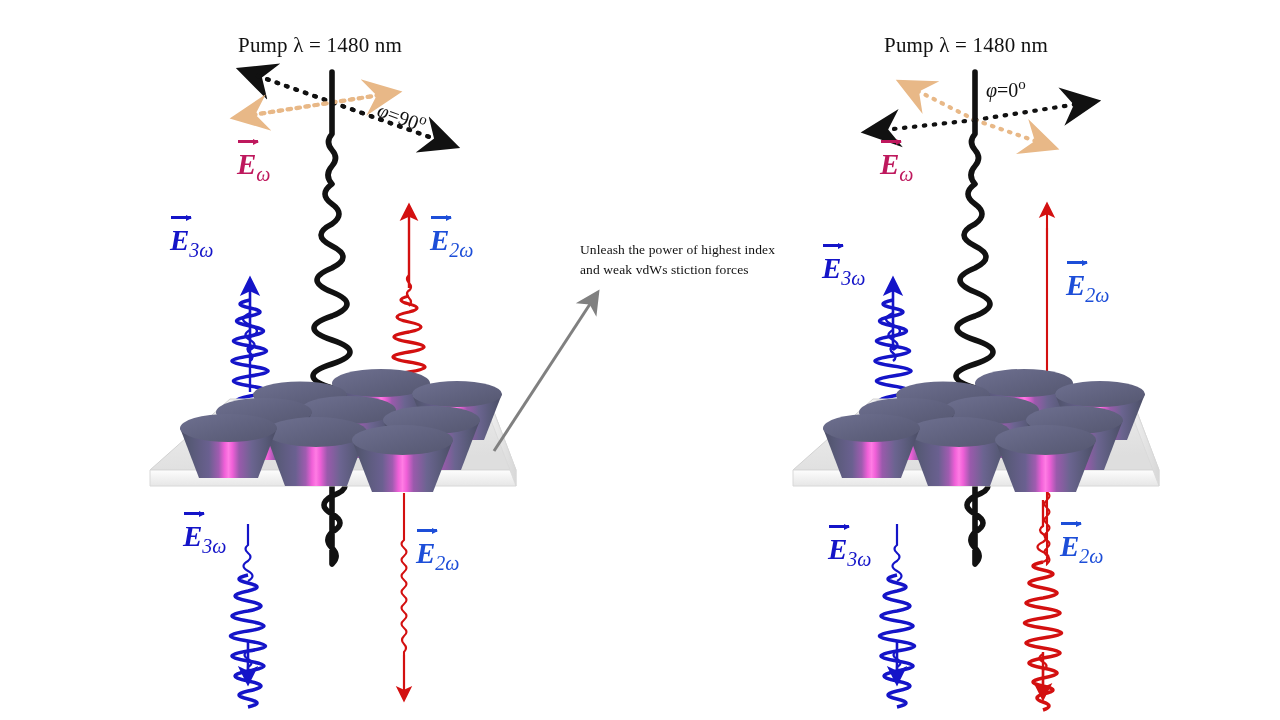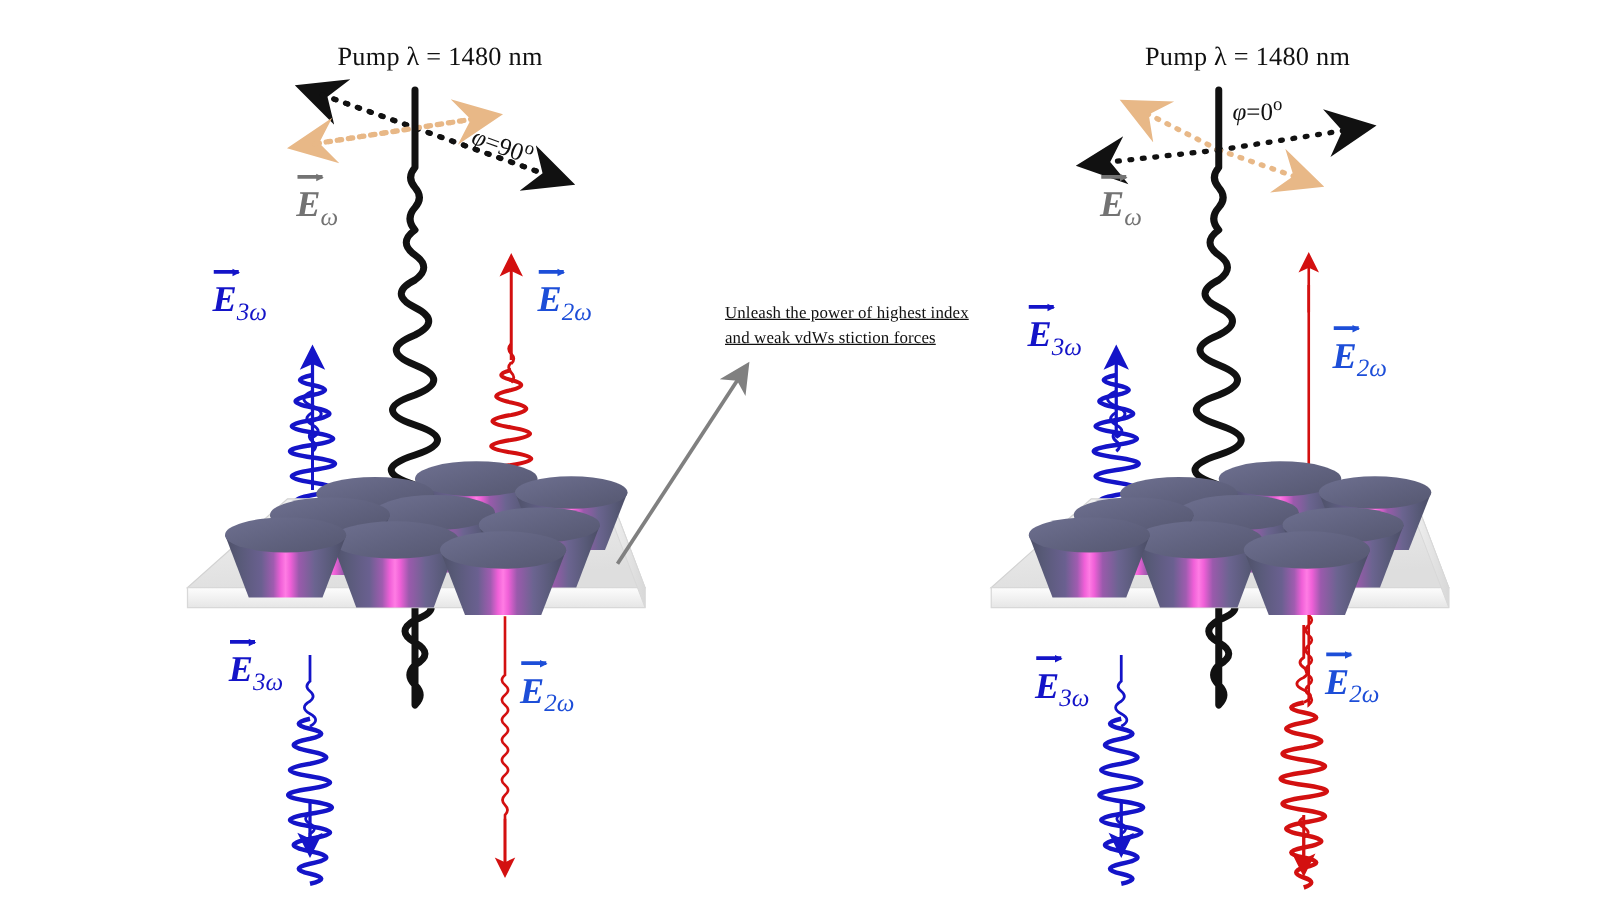--- a/index.html
+++ b/index.html
@@ -31,21 +31,20 @@
   .lbl {
     position: absolute;
     font-family: "Liberation Serif", "DejaVu Serif", serif;
     white-space: nowrap;
     line-height: 1.1;
   }
   .pump-title {
     font-size: 21px;
     color: #111111;
     letter-spacing: 0.2px;
-    margin-left: 32px;
   }
   .center-note {
     font-size: 13.5px;
     color: #111111;
     line-height: 1.45;
     white-space: pre-line;
     letter-spacing: 0.1px;
   }
   .phi-label {
     font-size: 20px;
@@ -78,21 +77,21 @@
   .vecE .bar::after {
     content: "";
     position: absolute;
     right: -1px;
     top: 50%;
     transform: translateY(-50%);
     border-left: 0.22em solid currentColor;
     border-top: 0.13em solid transparent;
     border-bottom: 0.13em solid transparent;
   }
-  .c-black { color: #737373; }
+  .c-black { color: #be185d; }
   .c-red   { color: #1d4ed8; }
   .c-blue  { color: #1414C8; }
 </style>
 </head>
 <body>
 
 <div id="stage">
 
   <svg class="figure" viewBox="0 0 1280 720">
     <defs>
@@ -434,21 +433,21 @@
   </div>
 
   <div class="lbl efield c-blue" style="left:183px; top:521px;">
     <span class="vecE"><span class="bar"></span><span>E</span></span><span class="sub">3ω</span>
   </div>
 
   <div class="lbl efield c-red" style="left:416px; top:538px;">
     <span class="vecE"><span class="bar"></span><span>E</span></span><span class="sub">2ω</span>
   </div>
 
-  <div class="lbl center-note" style="left:580px; top:240px; width:240px;text-decoration:underline;">Unleash  the  power  of highest  index
+  <div class="lbl center-note" style="left:580px; top:240px; width:240px;">Unleash  the  power  of highest  index
 and weak vdWs stiction  forces</div>
 
   <div class="lbl pump-title" style="left:884px; top:34px;">Pump λ = 1480 nm</div>
 
   <div class="lbl phi-label" style="left:986px; top:76px;">
     <span>φ</span><span class="eqv">=</span><span style="font-style:normal;">0</span><span class="deg">o</span>
   </div>
 
   <div class="lbl efield c-black" style="left:880px; top:149px;">
     <span class="vecE"><span class="bar"></span><span>E</span></span><span class="sub">ω</span>

